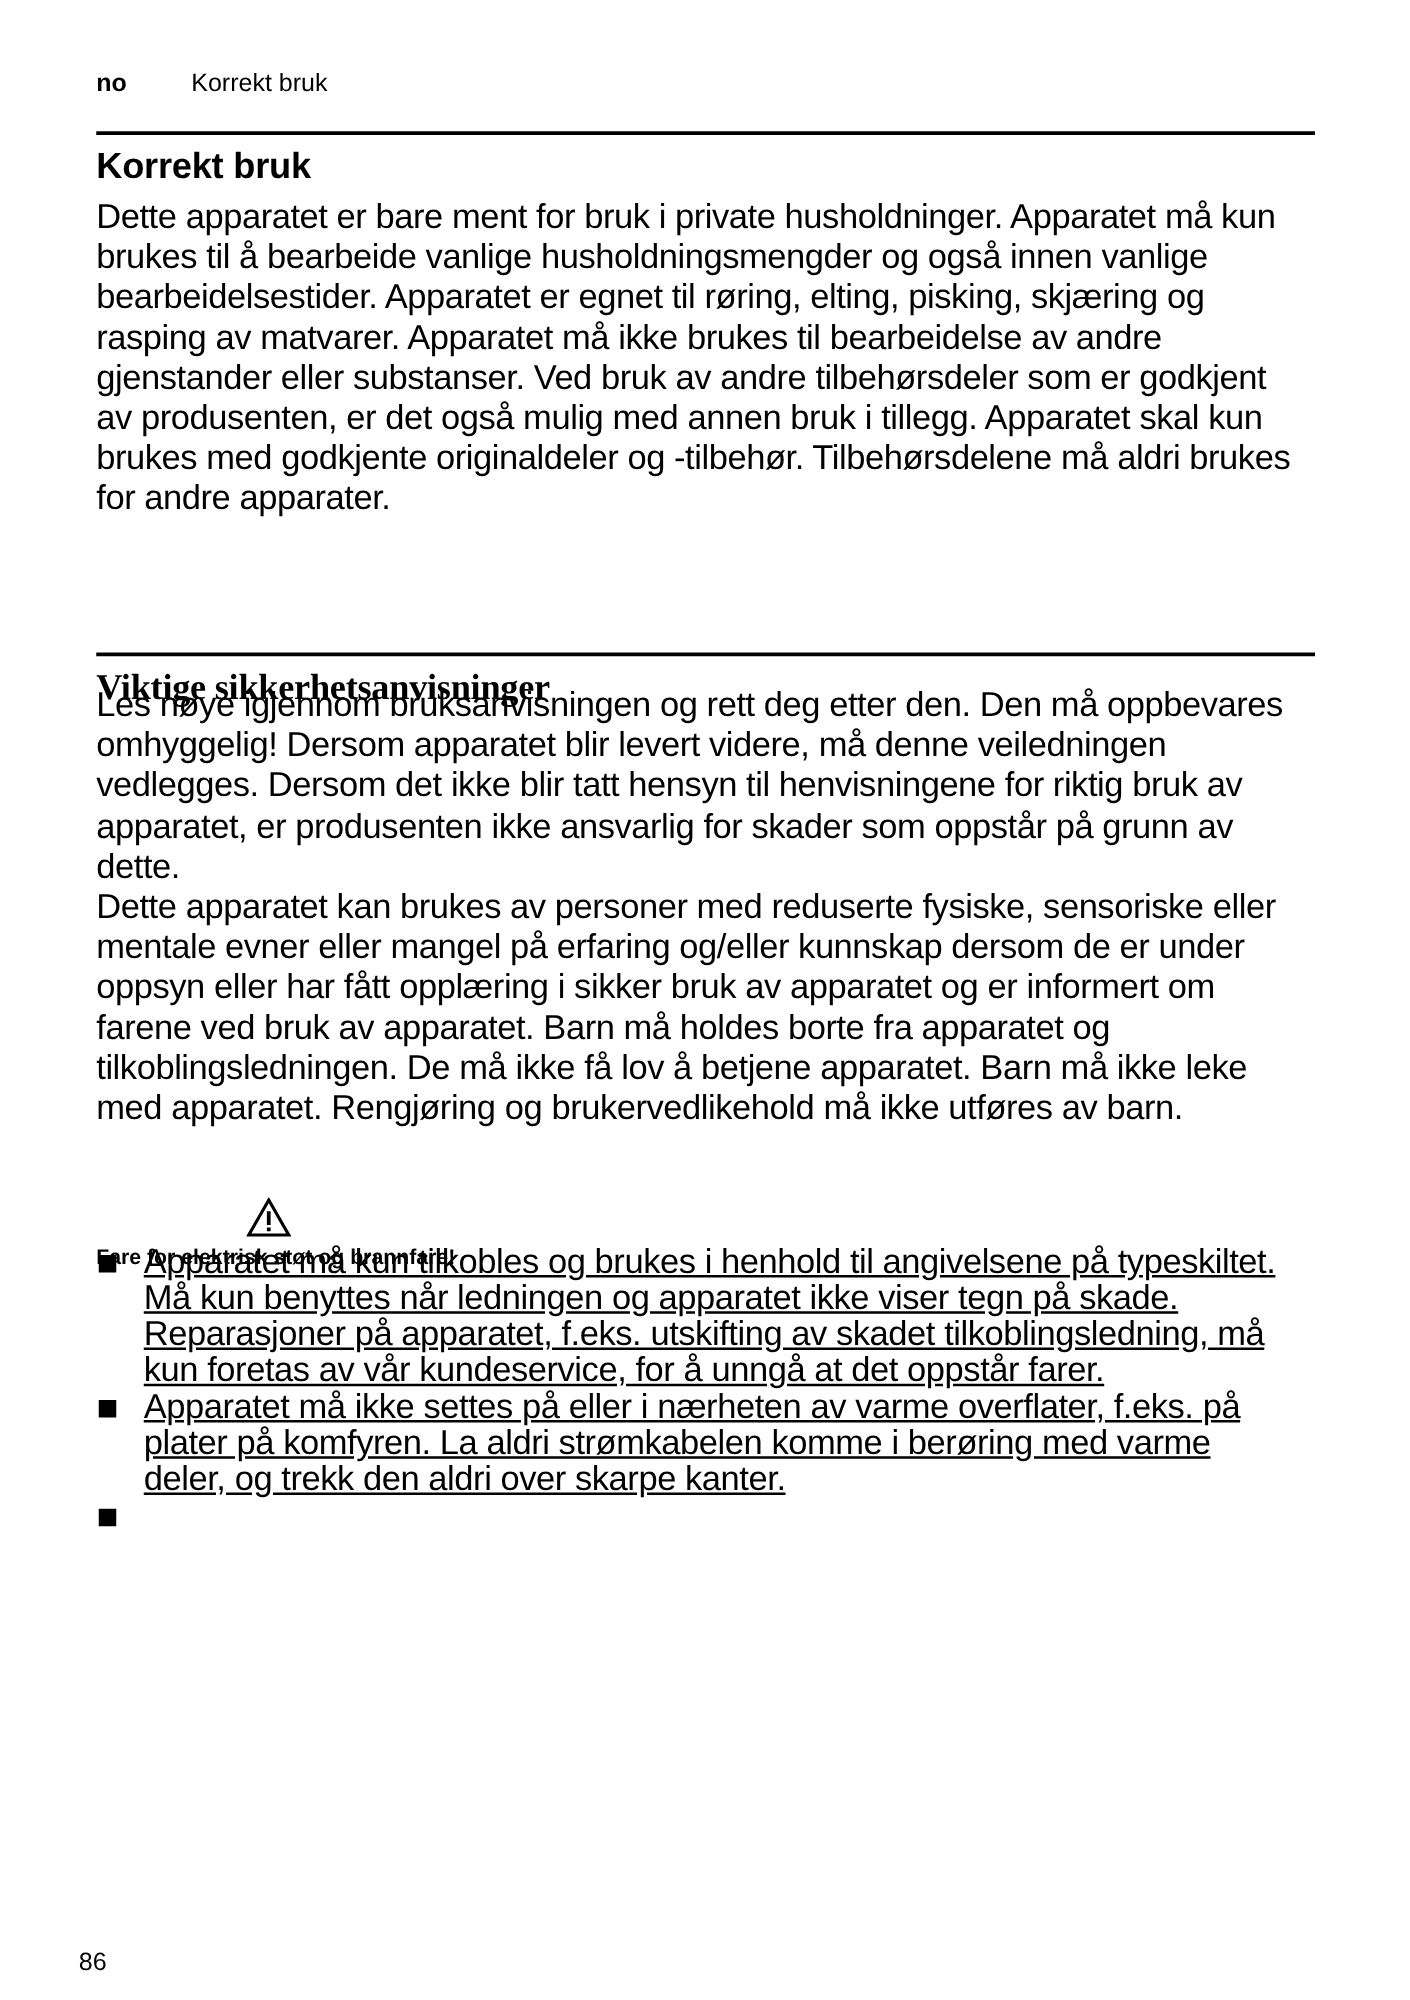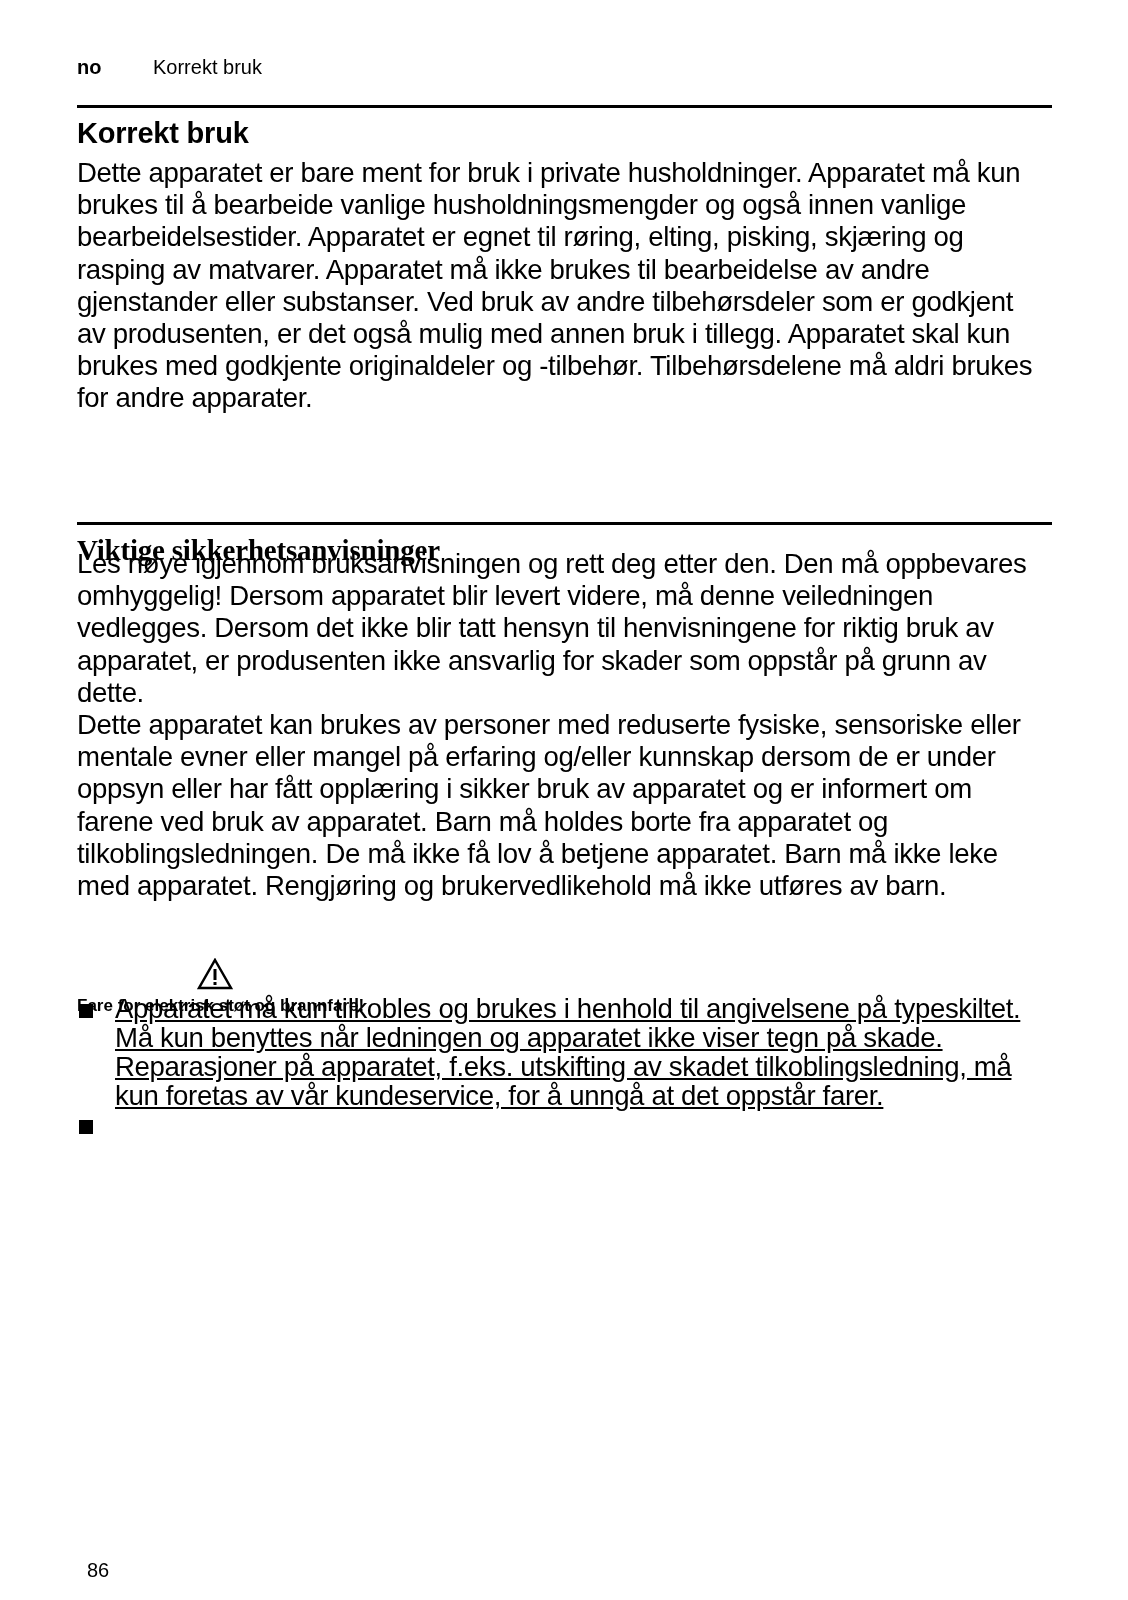--- a/index.html
+++ b/index.html
@@ -11,21 +11,21 @@
     .header .lang { font-weight: bold; display: inline-block; width: 76px; }
     .rule { position: absolute; left: 77px; width: 975px; height: 3px; background: #000; }
     .h1 { position: absolute; left: 77px; font-size: 29px; font-weight: bold; line-height: 34px; letter-spacing: -0.2px; }
     .body-text { position: absolute; left: 77px; width: 990px; font-size: 27.6px; line-height: 32.2px; letter-spacing: -0.35px; }
     .body-text p { margin: 0; }
     .warn { position: absolute; left: 77px; top: 978px; font-size: 17px; font-weight: bold; line-height: 32px; display: flex; align-items: center; flex-direction: column; }
     .warn svg { width: 36px; height: 32px; margin-right: 12px; }
     .bullets { position: absolute; left: 77px; top: 1013px; width: 990px; font-size: 27.6px; line-height: 29px; letter-spacing: -0.35px; margin: 0; padding: 0; list-style: none; text-decoration: underline; }
     .bullets li { position: relative; padding-left: 38px; }
     .bullets li .sq { position: absolute; left: 2px; top: 10px; width: 14px; height: 14px; background: #000; }
-    .page-num { position: absolute; left: 87px; top: 1558px; font-size: 20px; line-height: 24px; }
+    .page-num { position: absolute; left: 63px; top: 1558px; font-size: 20px; line-height: 24px; }
   </style>
 </head>
 <body>
 
 <div class="header">
   <span class="lang">no</span><span>Korrekt bruk</span>
 </div>
 
 <div class="rule" style="top:105px;"></div>
 
@@ -48,16 +48,17 @@
   <svg viewBox="0 0 36 32">
     <polygon points="18,2 34,30 2,30" fill="none" stroke="#000" stroke-width="2.5" stroke-linejoin="miter"></polygon>
     <rect x="16.5" y="11" width="3" height="11" fill="#000"></rect>
     <rect x="16.5" y="24" width="3" height="3" fill="#000"></rect>
   </svg>
   <span>Fare for elektrisk støt og brannfare!</span>
 </div>
 
 <ul class="bullets" style="top:994px; width:960px;">
   <li><span class="sq"></span><span>Apparatet må kun tilkobles og brukes i henhold til angivelsene på typeskiltet. Må kun benyttes når ledningen og apparatet ikke viser tegn på skade. Reparasjoner på apparatet, f.eks. utskifting av skadet tilkoblingsledning, må kun foretas av vår kundeservice, for å unngå at det oppstår farer.</span></li>
+  <li><span class="sq"></span><span>Apparatet må ikke settes på eller i nærheten av varme overflater, f.eks. på plater på komfyren. La aldri strømkabelen komme i berøring med varme deler, og trekk den aldri over skarpe kanter.</span></li>
   <li><span class="sq"></span></li>
 </ul>
 
 <div class="page-num">86</div>
 
 </body></html>

